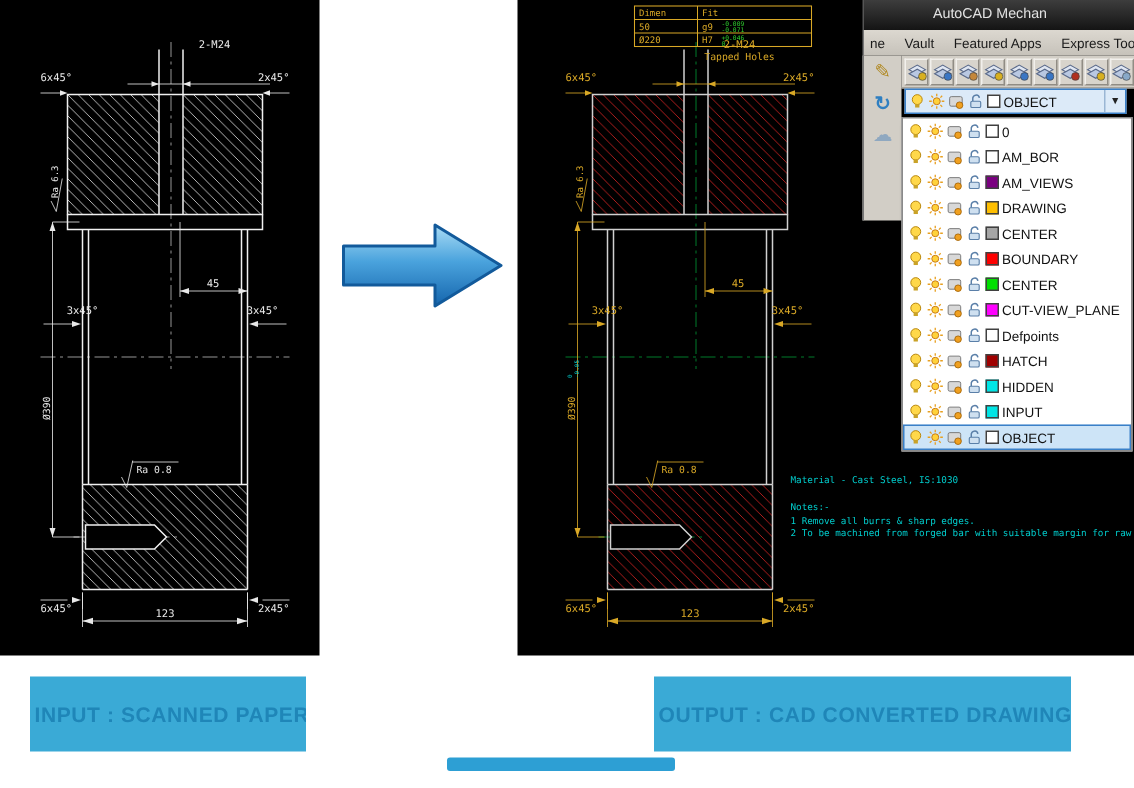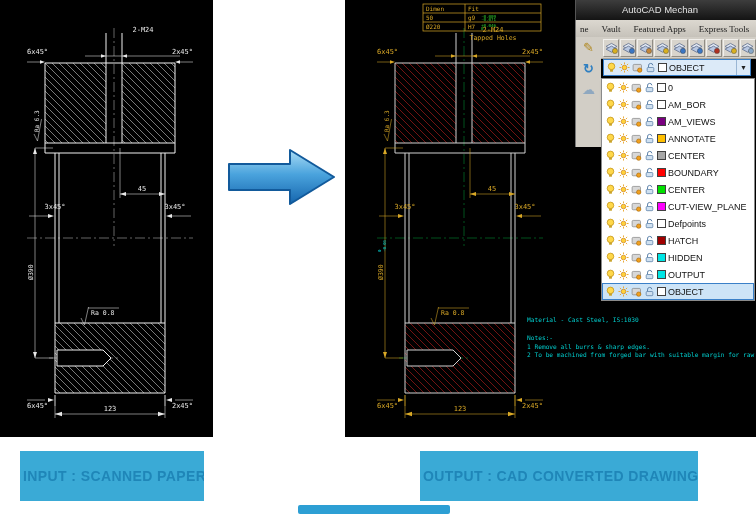--- a/index.html
+++ b/index.html
@@ -9,32 +9,32 @@
   #left-panel{left:0;width:213px;}
   #right-panel{left:345px;width:411px;}
   svg text{font-family:"DejaVu Sans Mono", monospace;}
   
   #arrow{position:absolute;left:228px;top:148px;width:108px;height:58px;}
   
   .caption{position:absolute;top:451px;height:18px;line-height:18px;
            font-weight:bold;font-size:14px;letter-spacing:.4px;
            background:#3aaad6;color:#1f86b8;padding:16px 3px;white-space:nowrap;overflow:hidden;}
   #cap-in{left:20px;width:178px;}
-  #cap-out{left:420px;width:272px;}
+  #cap-out{left:436px;width:272px;}
   
   #bottom-bar{position:absolute;left:298px;top:505px;width:152px;height:9px;
               background:#2d9fd4;border-radius:2px;}
   
   #acad{position:absolute;left:230px;top:0;width:181px;height:312px;font-size:9px;}
   #acad-title{height:20px;background:linear-gradient(#3d3d3d,#141414);color:#e2e2e2;
               text-align:center;line-height:20px;padding-right:12px;font-size:9.5px;
               border-left:1px solid #555;box-sizing:border-box;}
   #acad-menubar{height:17px;background:linear-gradient(#dcd8d0,#c6c2ba);display:flex;
                 align-items:center;gap:13px;padding-left:4px;color:#1a1a1a;
-                border-left:1px solid #777;box-sizing:border-box;font-family:Liberation Serif, serif;}
+                border-left:1px solid #777;box-sizing:border-box;}
   #acad-menubar span{cursor:default;white-space:nowrap;}
   #acad-toolbar{position:absolute;left:26px;top:37px;width:155px;height:22px;
                 background:#d2cec6;display:flex;align-items:center;gap:1px;padding-left:2px;
                 box-sizing:border-box;border-bottom:1px solid #a8a49c;}
   .tb{width:17px;height:18px;background:#d8d4cc;border:1px solid;
       border-color:#f2f0ec #908c84 #908c84 #f2f0ec;padding:0;display:flex;
       align-items:center;justify-content:center;}
   .tb svg{width:13px;height:13px;}
   #left-strip{position:absolute;left:0;top:37px;width:26px;height:110px;background:#d2cec6;
               border-left:1px solid #777;box-sizing:border-box;display:flex;
@@ -380,21 +380,21 @@
     <svg class="li">
             <use href="#i-sun"></use>
           </svg>
     <svg class="li">
             <use href="#i-freeze"></use>
           </svg>
     <svg class="li">
             <use href="#i-lock"></use>
           </svg>
     <span class="swatch" style="background: rgb(255, 191, 0);"></span>
-    <span class="layer-name">ANNOTATE</span>
+    <span class="layer-name">DRAWING</span>
   </div>
 
   <div class="layer-row">
     <svg class="li">
             <use href="#i-bulb"></use>
           </svg>
     <svg class="li">
             <use href="#i-sun"></use>
           </svg>
     <svg class="li">
@@ -516,21 +516,21 @@
     <svg class="li">
             <use href="#i-sun"></use>
           </svg>
     <svg class="li">
             <use href="#i-freeze"></use>
           </svg>
     <svg class="li">
             <use href="#i-lock"></use>
           </svg>
     <span class="swatch" style="background: rgb(0, 229, 229);"></span>
-    <span class="layer-name">OUTPUT</span>
+    <span class="layer-name">INPUT</span>
   </div>
 
   <div class="layer-row selected">
     <svg class="li">
             <use href="#i-bulb"></use>
           </svg>
     <svg class="li">
             <use href="#i-sun"></use>
           </svg>
     <svg class="li">

